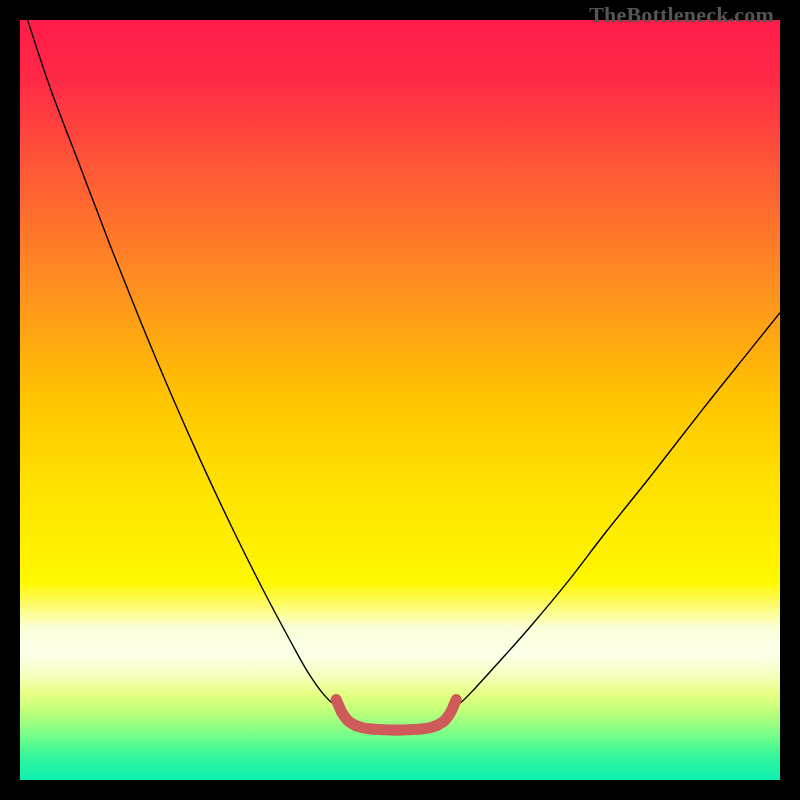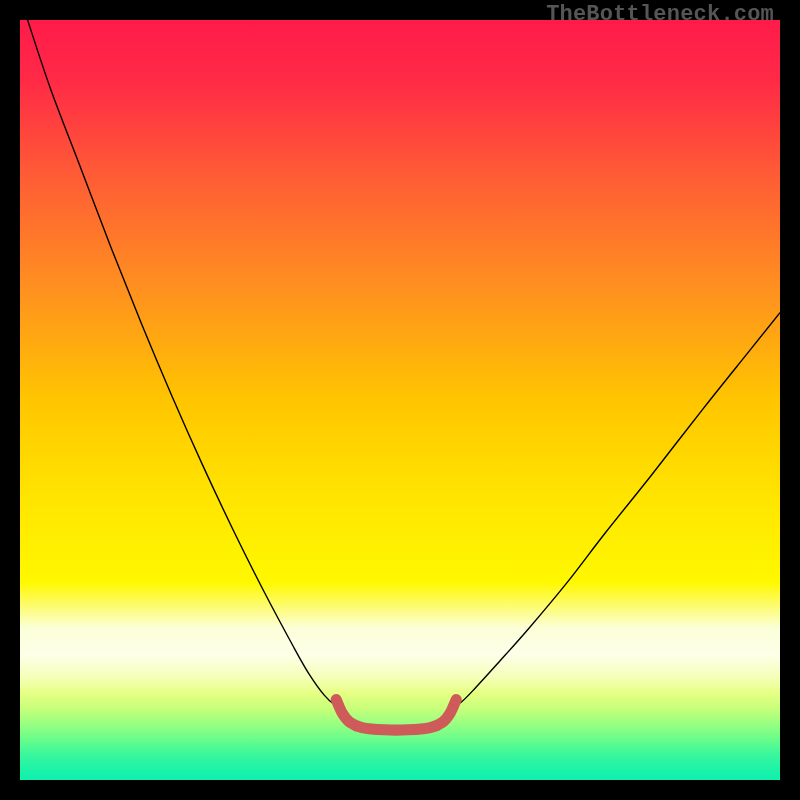--- a/index.html
+++ b/index.html
@@ -9,21 +9,21 @@
   }
   .plot {
     position: absolute;
     left: 20px; top: 20px;
     width: 760px; height: 760px;
     overflow: hidden;
   }
   .watermark {
     position: absolute;
     top: 2px; right: 26px;
-    font-family: Liberation Mono, monospace;
+    font-family: Liberation Serif, serif;
     font-size: 22px;
     font-weight: 600;
     color: #555;
     letter-spacing: 0.2px;
     z-index: 5;
   }
   svg { display: block; }
 </style>
 </head>
 <body>

